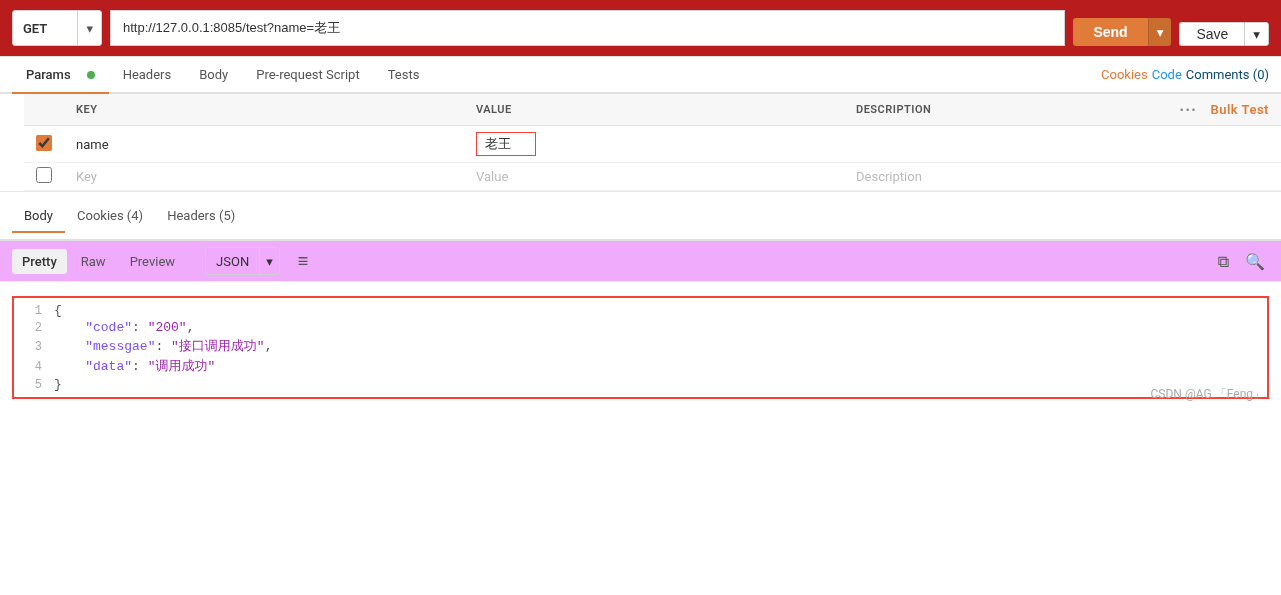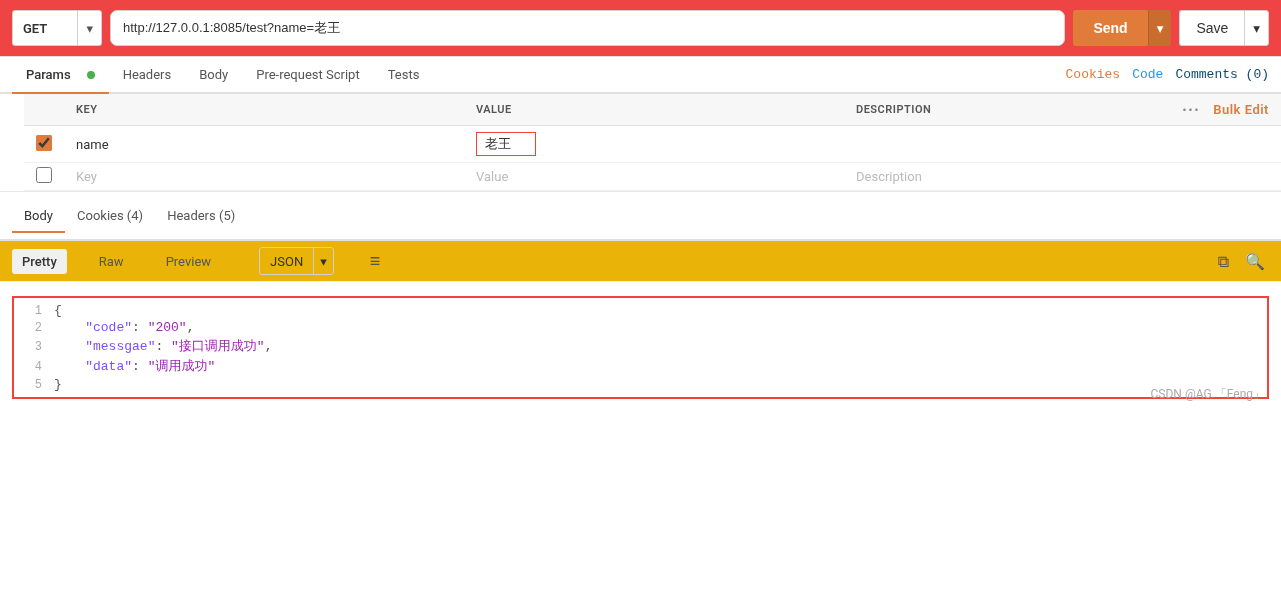--- a/index.html
+++ b/index.html
@@ -4,21 +4,21 @@
   <style>
     * { box-sizing: border-box; margin: 0; padding: 0; }
     body { font-family: -apple-system, BlinkMacSystemFont, 'Segoe UI', Roboto, sans-serif; font-size: 13px; background: #fff; color: #333; }
 
     .top-bar {
       display: flex;
       align-items: flex-end;
       gap: 8px;
       padding: 10px 12px;
       border-bottom: 1px solid #e0e0e0;
-      background: #ef4444;
+      background: #b91c1c;
     }
 
     .method-dropdown {
       display: flex;
       align-items: center;
       border: 1px solid #d0d0d0;
       border-radius: 3px;
       height: 36px;
       background: #fff;
       cursor: pointer;
@@ -36,30 +36,30 @@
       height: 100%;
       display: flex;
       align-items: center;
       color: #555;
     }
 
     .url-input {
       flex: 1;
       height: 36px;
       border: 1px solid #d0d0d0;
-      border-radius: 7px;
+      border-radius: 0;
       padding: 0 12px;
       font-size: 13px;
       color: #333;
       outline: none;
     }
 
     .send-button-group {
       display: flex;
-      height: 36px;
+      height: 28px;
     }
     .send-btn {
       background: #e07b39;
       color: #fff;
       border: none;
       padding: 0 20px;
       font-size: 14px;
       font-weight: 600;
       cursor: pointer;
       border-radius: 3px 0 0 3px;
@@ -69,21 +69,21 @@
       color: #fff;
       border: none;
       padding: 0 8px;
       cursor: pointer;
       border-radius: 0 3px 3px 0;
       border-left: 1px solid #b05f25;
     }
 
     .save-button-group {
       display: flex;
-      height: 36px;
+      height: 24px;
     }
     .save-btn {
       background: #fff;
       color: #333;
       border: 1px solid #d0d0d0;
       border-right: none;
       padding: 0 16px;
       font-size: 14px;
       cursor: pointer;
       border-radius: 3px 0 0 3px;
@@ -126,22 +126,21 @@
       width: 8px;
       height: 8px;
       border-radius: 50%;
       background: #4caf50;
       display: inline-block;
     }
     .right-actions {
       margin-left: auto;
       display: flex;
       align-items: center;
-      gap: 12px;
-      font-family: Liberation Mono, monospace;
+      gap: 4px;
     }
     .link-orange { color: #e07b39; cursor: pointer; }
     .link-blue { color: #2196f3; cursor: pointer; }
     .link-gray { color: #0c4a6e; cursor: pointer; }
 
     
     .params-table {
       width: 100%;
       border-collapse: collapse;
     }
@@ -215,23 +214,23 @@
       cursor: pointer;
       font-size: 13px;
       color: #333;
     }
 
     
     .response-body-tabs {
       display: flex;
       align-items: center;
       padding: 6px 12px;
-      gap: 22px;
+      gap: 4px;
       border-bottom: 1px solid #f0f0f0;
-      background: #eab308;
+      background: #f0abfc;
     }
     .body-tab {
       padding: 5px 10px;
       cursor: pointer;
       font-size: 13px;
       color: #555;
       border-radius: 3px;
     }
     .body-tab.active {
       background: #f0f0f0;
@@ -389,21 +388,21 @@
       <tr>
         <th class="checkbox-cell"></th>
         <th class="key-cell">KEY</th>
         <th class="value-cell">VALUE</th>
         <th>
           <span>DESCRIPTION</span>
         </th>
         <th style="text-align:right; padding-right:12px;">
           <span class="more-btn">•••</span>
           &nbsp;&nbsp;
-          <span class="bulk-edit">Bulk Edit</span>
+          <span class="bulk-edit">Bulk Test</span>
         </th>
       </tr>
     </thead>
     <tbody>
 
       <tr>
         <td class="checkbox-cell">
           <input type="checkbox" class="checkbox-input" checked="" style="">
         </td>
         <td class="key-cell">

